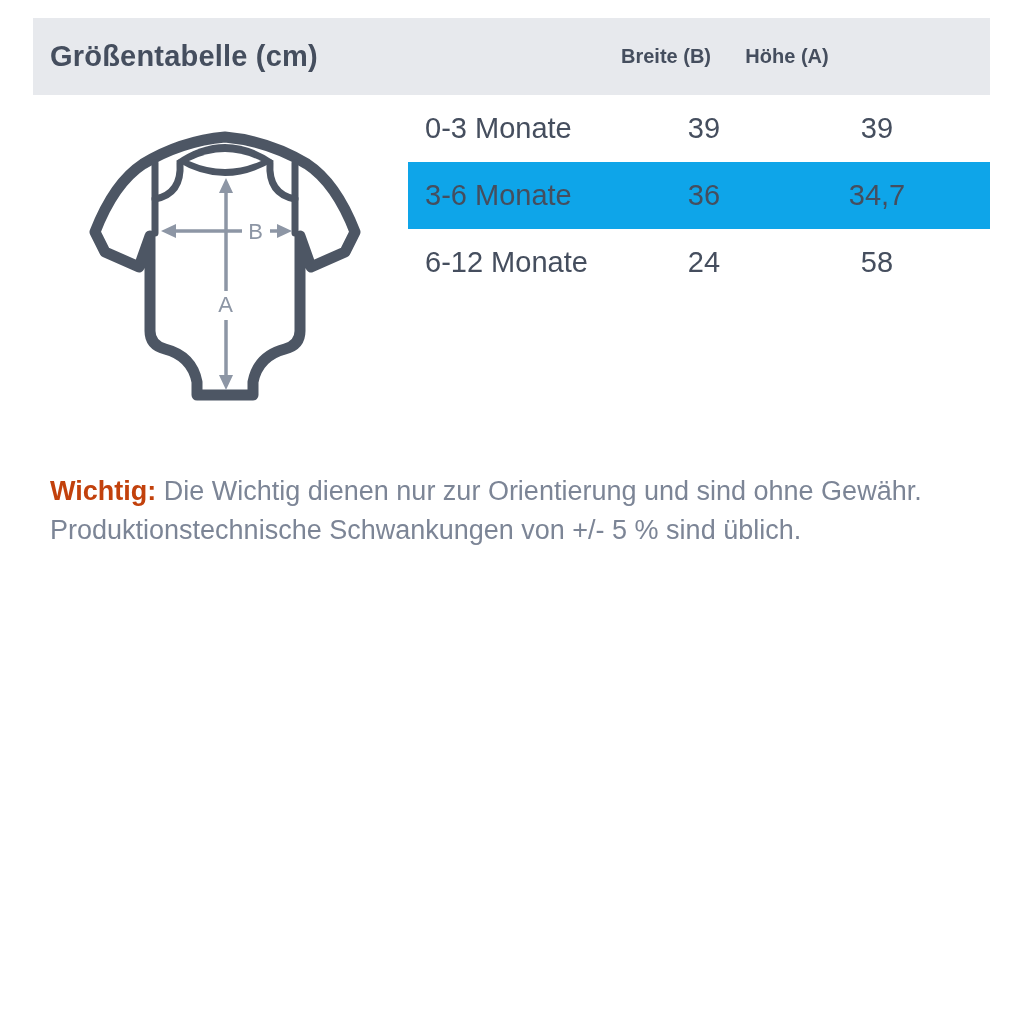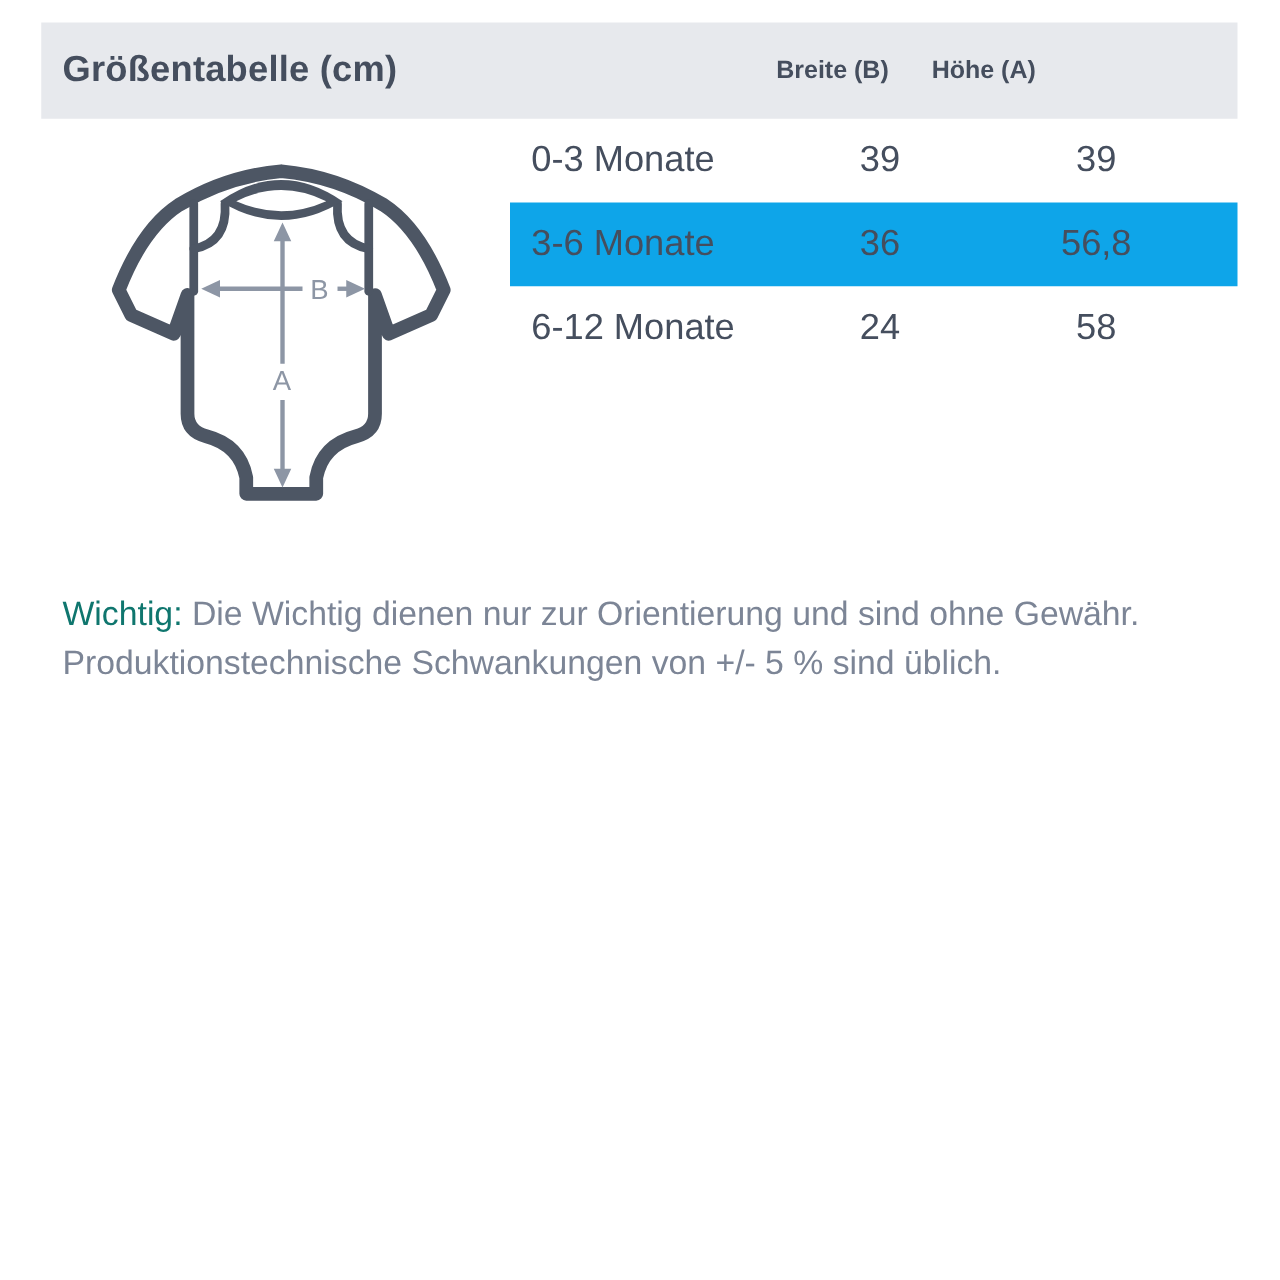--- a/index.html
+++ b/index.html
@@ -83,22 +83,22 @@
   
   .note {
     position: absolute;
     left: 50px; top: 445px;
     width: 920px;
     font-size: 27px;
     line-height: 39px;
     color: #7c8596;
   }
   .note strong {
-    color: #0f766e;
-    font-weight: normal;
+    color: #c2410c;
+    font-weight: bold;
   }
 </style>
 </head>
 <body>
 
 <div class="canvas">
 
   <div class="header-band">
     <div class="header-title">Größentabelle (cm)</div>
     <div class="header-col breite">Breite (B)</div>
@@ -107,21 +107,21 @@
 
   <div class="rows">
     <div class="row">
       <span class="size-label">0-3 Monate</span>
       <span class="val b">39</span>
       <span class="val a">39</span>
     </div>
     <div class="row alt">
       <span class="size-label">3-6 Monate</span>
       <span class="val b">36</span>
-      <span class="val a">56,8</span>
+      <span class="val a">34,7</span>
     </div>
     <div class="row">
       <span class="size-label">6-12 Monate</span>
       <span class="val b">24</span>
       <span class="val a">58</span>
     </div>
   </div>
 
   <div class="diagram">
     <svg viewBox="0 0 286 280">

